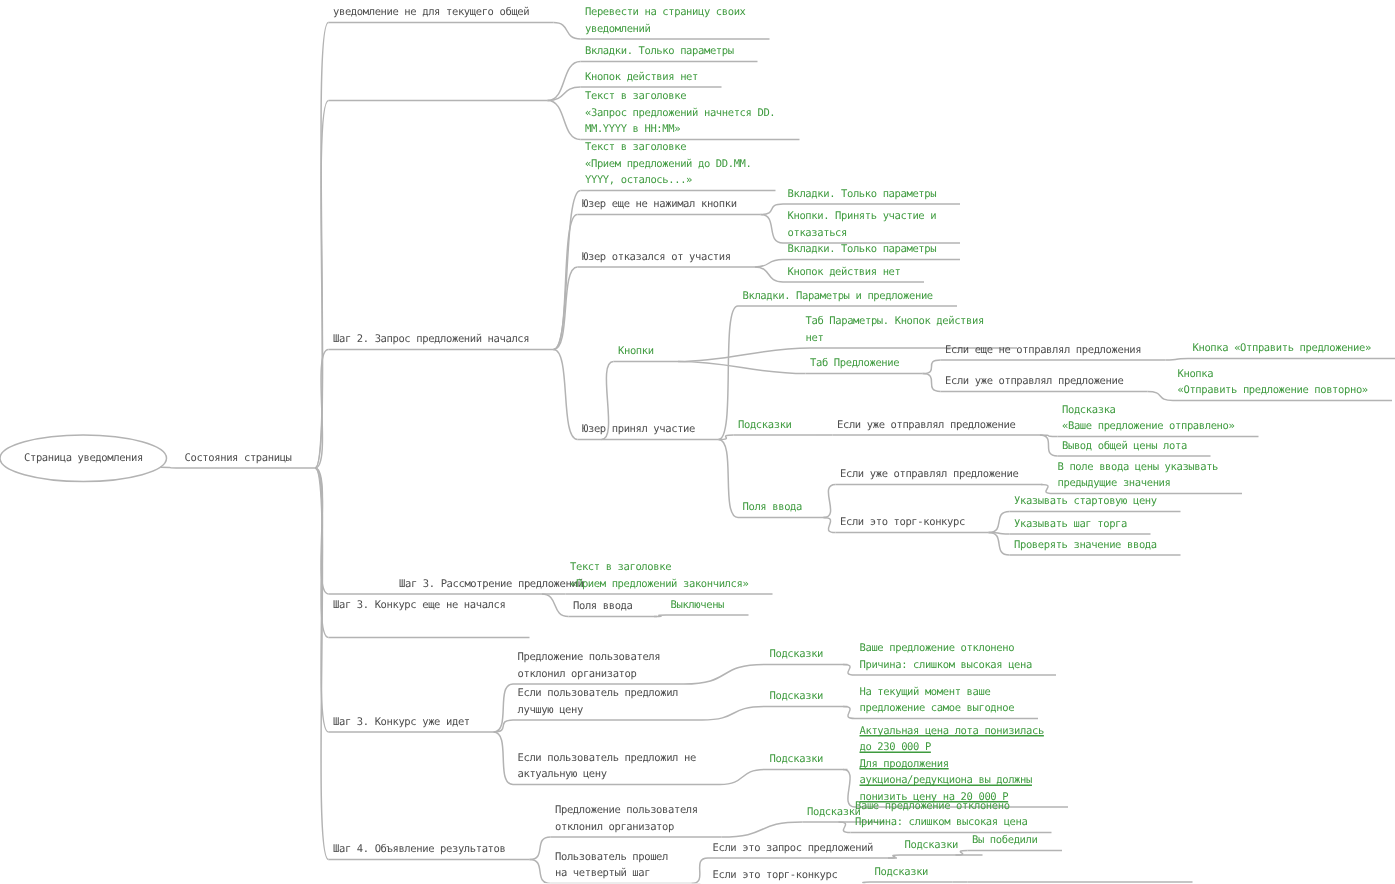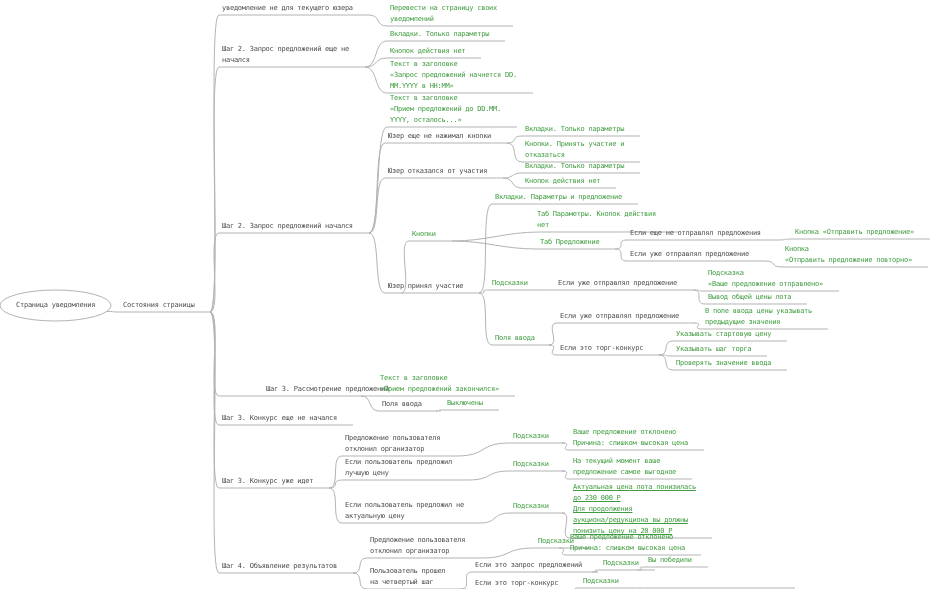--- a/index.html
+++ b/index.html
@@ -138,26 +138,24 @@
       <path d="M637,570 C649,570 633,567 645,567" fill="none" stroke="#b3b3b3" stroke-width="1"></path>
       <path d="M472,590 L574,590" fill="none" stroke="#b3b3b3" stroke-width="1"></path>
       <path d="M461,589 C473,589 460,590 472,590" fill="none" stroke="#b3b3b3" stroke-width="1"></path>
       <path d="M580,588 L635,588" fill="none" stroke="#b3b3b3" stroke-width="1"></path>
       <path d="M572,590 C584,590 568,588 580,588" fill="none" stroke="#b3b3b3" stroke-width="1"></path>
       <path d="M645,588 L795,588" fill="none" stroke="#b3b3b3" stroke-width="1"></path>
       <path d="M635,588 C647,588 633,588 645,588" fill="none" stroke="#b3b3b3" stroke-width="1"></path>
     </svg>
 <div class="topic base" style="left: 16px; top: 300px;">Страница уведомления</div>
     <div class="topic base" style="left: 123px; top: 300px;">Состояния страницы</div>
-    <div class="topic base" style="left: 222px; top: 3px;">уведомление не для текущего юзера</div>
-    <div class="topic base" style="left: 222px; top: 44px;">Шаг 2. Запрос предложений еще не
-начался</div>
+    <div class="topic base" style="left: 222px; top: 3px;">уведомление не для текущего общей</div>
     <div class="topic base" style="left: 222px; top: 221px;">Шаг 2. Запрос предложений начался</div>
     <div class="topic base" style="left: 222px; top: 384px; margin-left: 44px;">Шаг 3. Рассмотрение предложений</div>
-    <div class="topic base" style="left: 222px; top: 413px;">Шаг 3. Конкурс еще не начался</div>
+    <div class="topic base" style="left: 222px; top: 398px;">Шаг 3. Конкурс еще не начался</div>
     <div class="topic base" style="left: 222px; top: 476px;">Шаг 3. Конкурс уже идет</div>
     <div class="topic base" style="left: 222px; top: 561px;">Шаг 4. Объявление результатов</div>
     <div class="topic accent" style="left: 390px; top: 3px;">Перевести на страницу своих
 уведомлений</div>
     <div class="topic accent" style="left: 390px; top: 29px;">Вкладки. Только параметры</div>
     <div class="topic accent" style="left: 390px; top: 46px;">Кнопок действия нет</div>
     <div class="topic accent" style="left: 390px; top: 59px;">Текст в заголовке
 «Запрос предложений начнется DD.
 MM.YYYY в HH:MM»</div>
     <div class="topic accent" style="left: 390px; top: 93px;">Текст в заголовке

